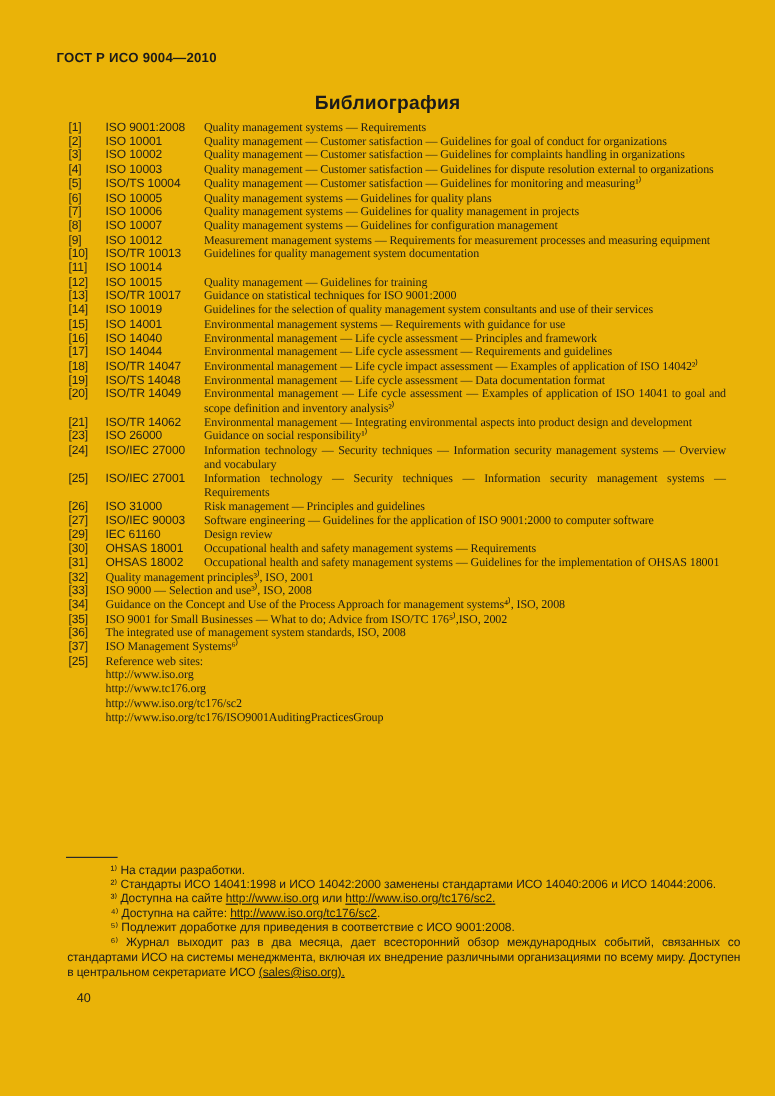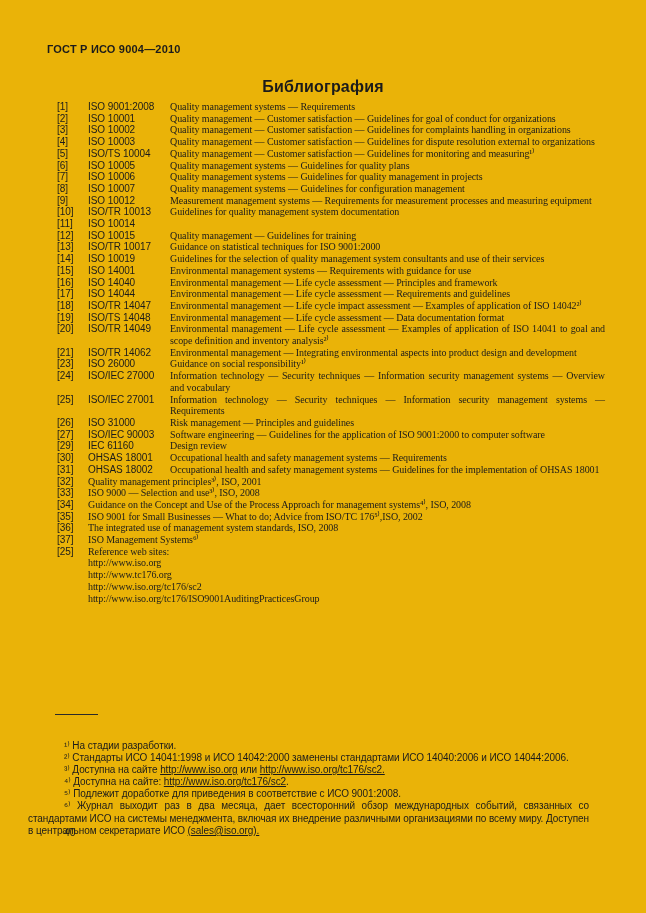--- a/index.html
+++ b/index.html
@@ -33,22 +33,22 @@
   .ref-row { display: flex; align-items: flex-start; }
   .ref-num  { flex: 0 0 31px; width: 31px; }
   .ref-code { flex: 0 0 82px; width: 82px; white-space: nowrap; }
   .ref-desc { flex: 1 1 auto; text-align: justify; font-family: Liberation Serif, serif; }
   .ref-url { text-align: left; }
   .fn-rule {
     position: absolute; left: 55px; top: 714px; width: 43px;
     border-top: 1px solid #2a2a2a; height: 0;
   }
   .footnotes {
-    position: absolute; left: 28px; top: 720px; width: 561px;
-    font-size: 10px; line-height: 12.1px; letter-spacing: -0.08px; margin-top: 20px;
+    position: absolute; left: 56px; top: 720px; width: 561px;
+    font-size: 10px; line-height: 12.1px; letter-spacing: -0.08px;
   }
   .fn { text-indent: 36px; text-align: justify; }
   .u { text-decoration: underline; }
   .page-number {
     position: absolute; left: 44px; top: 826px;
     font-size: 10.5px;
     margin-left: 20px;
   }
 </style>
 </head>

